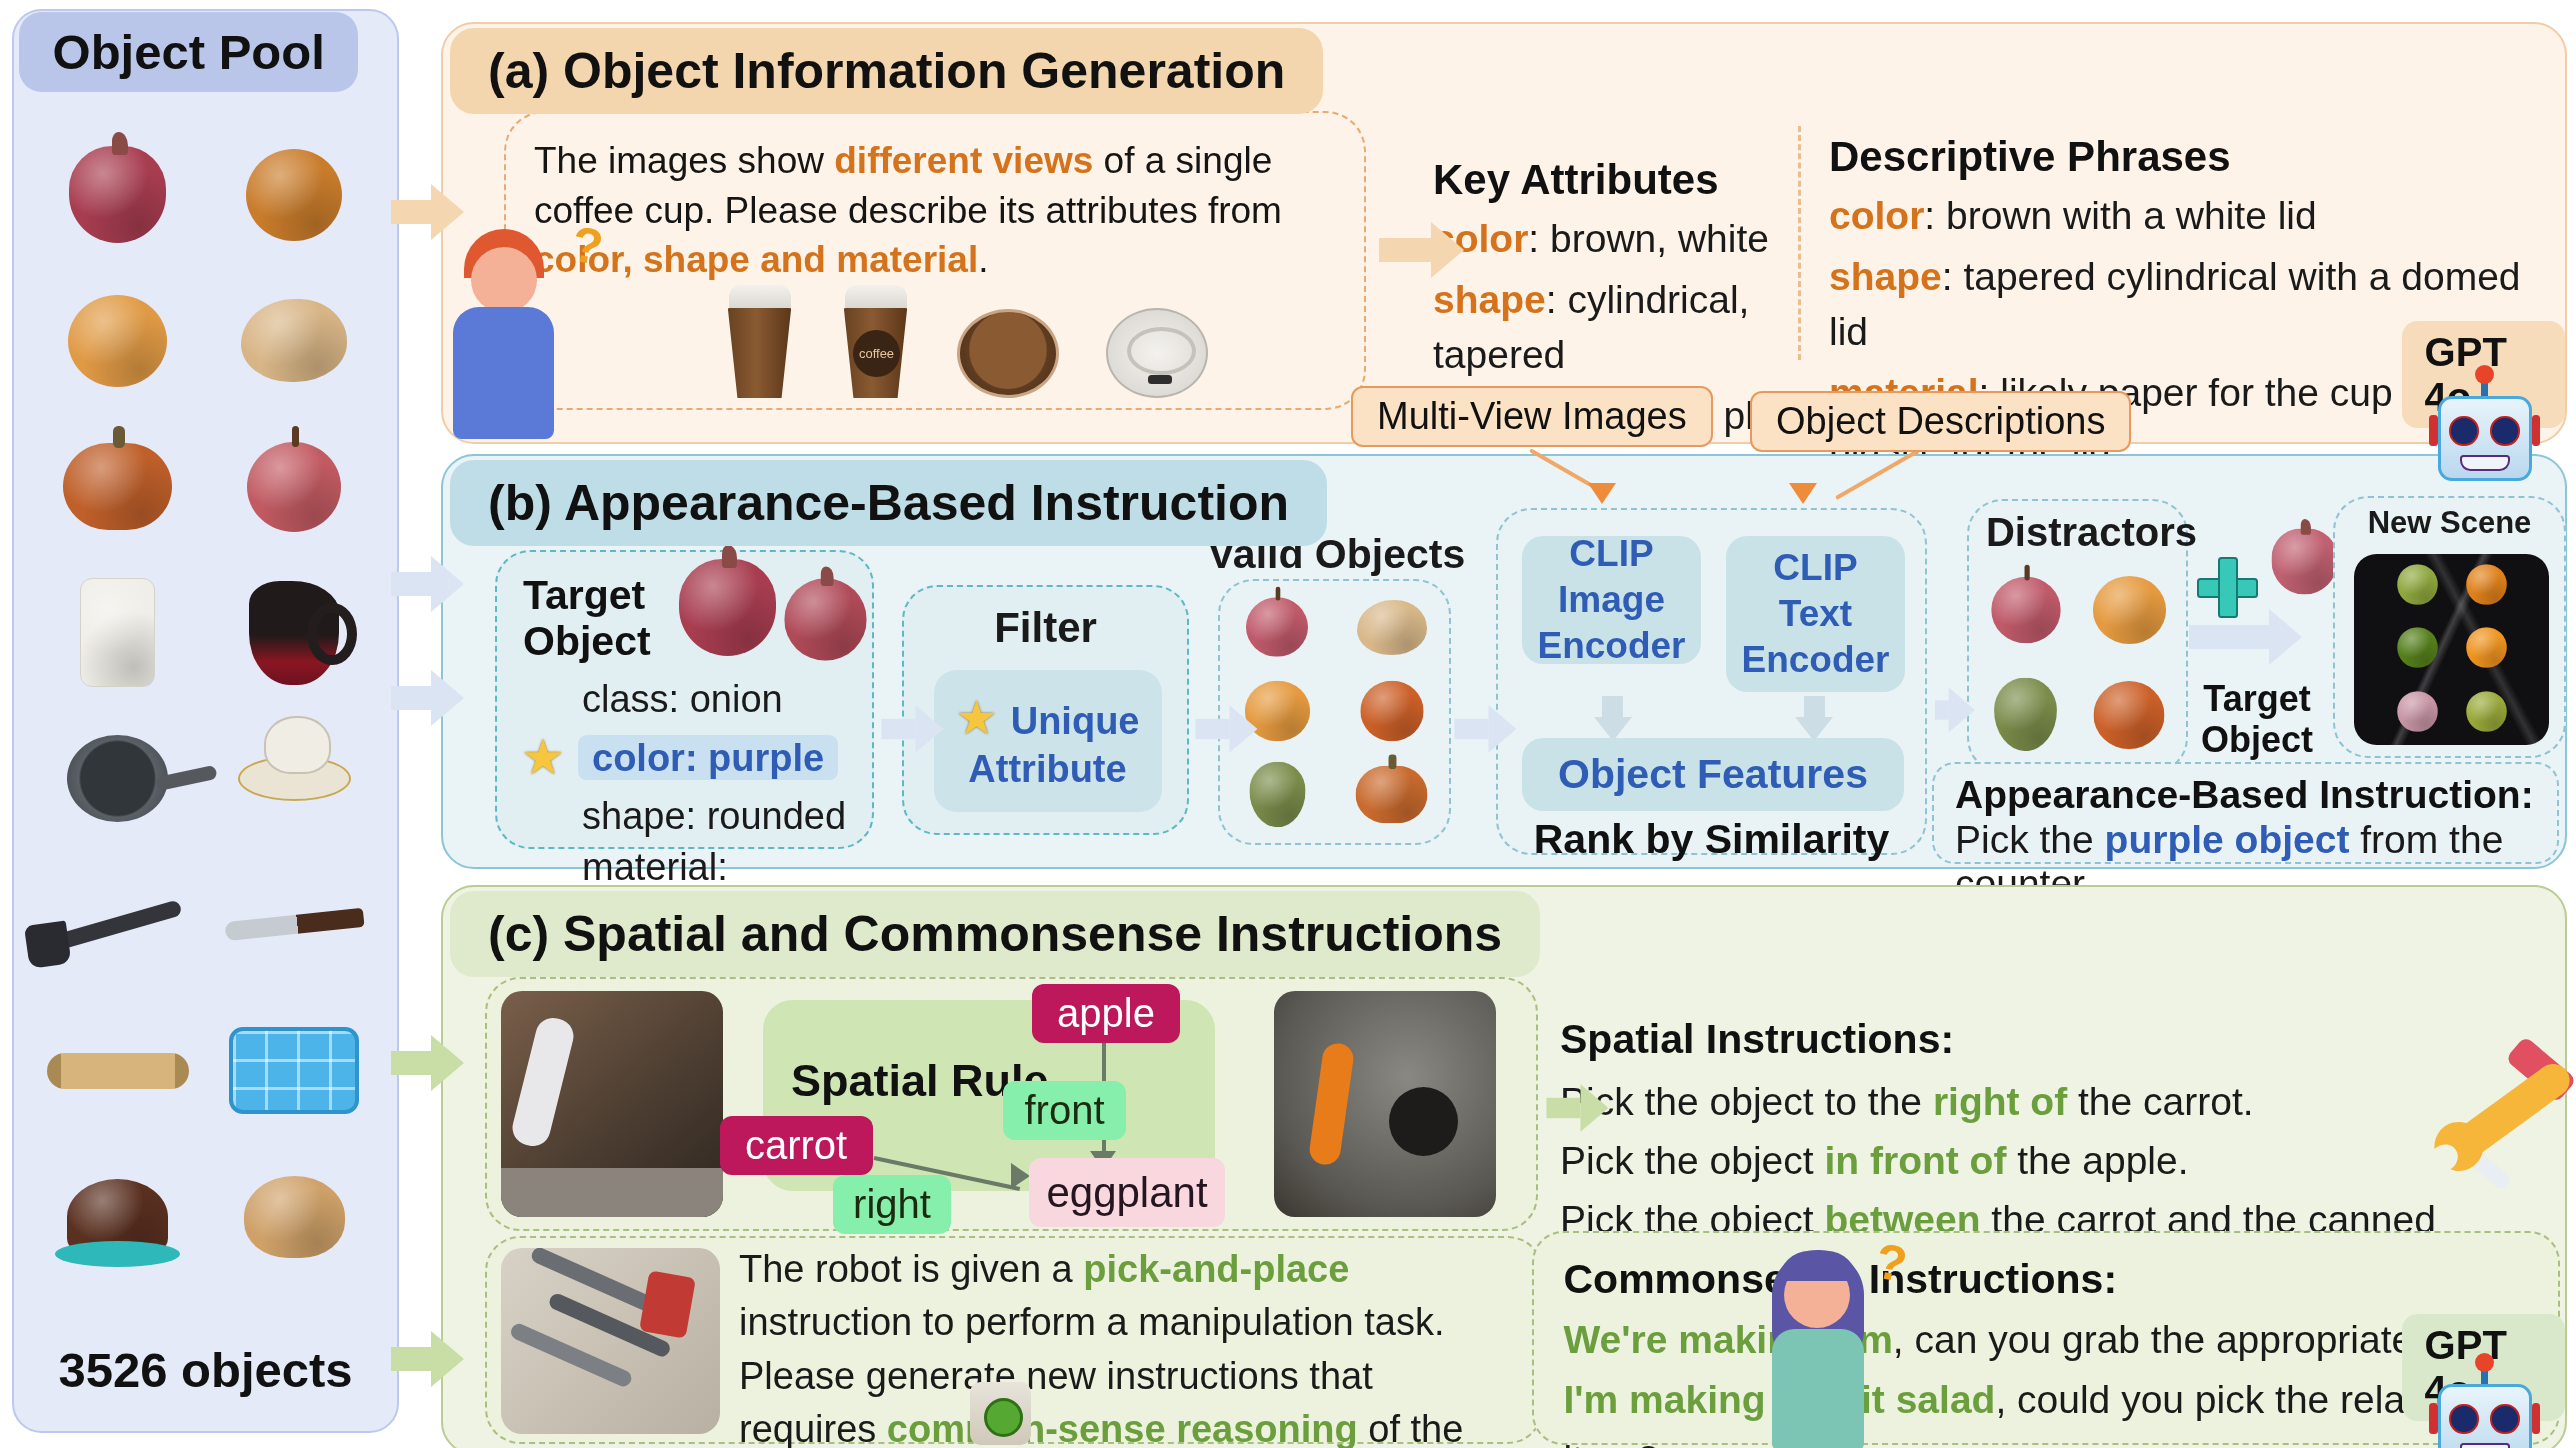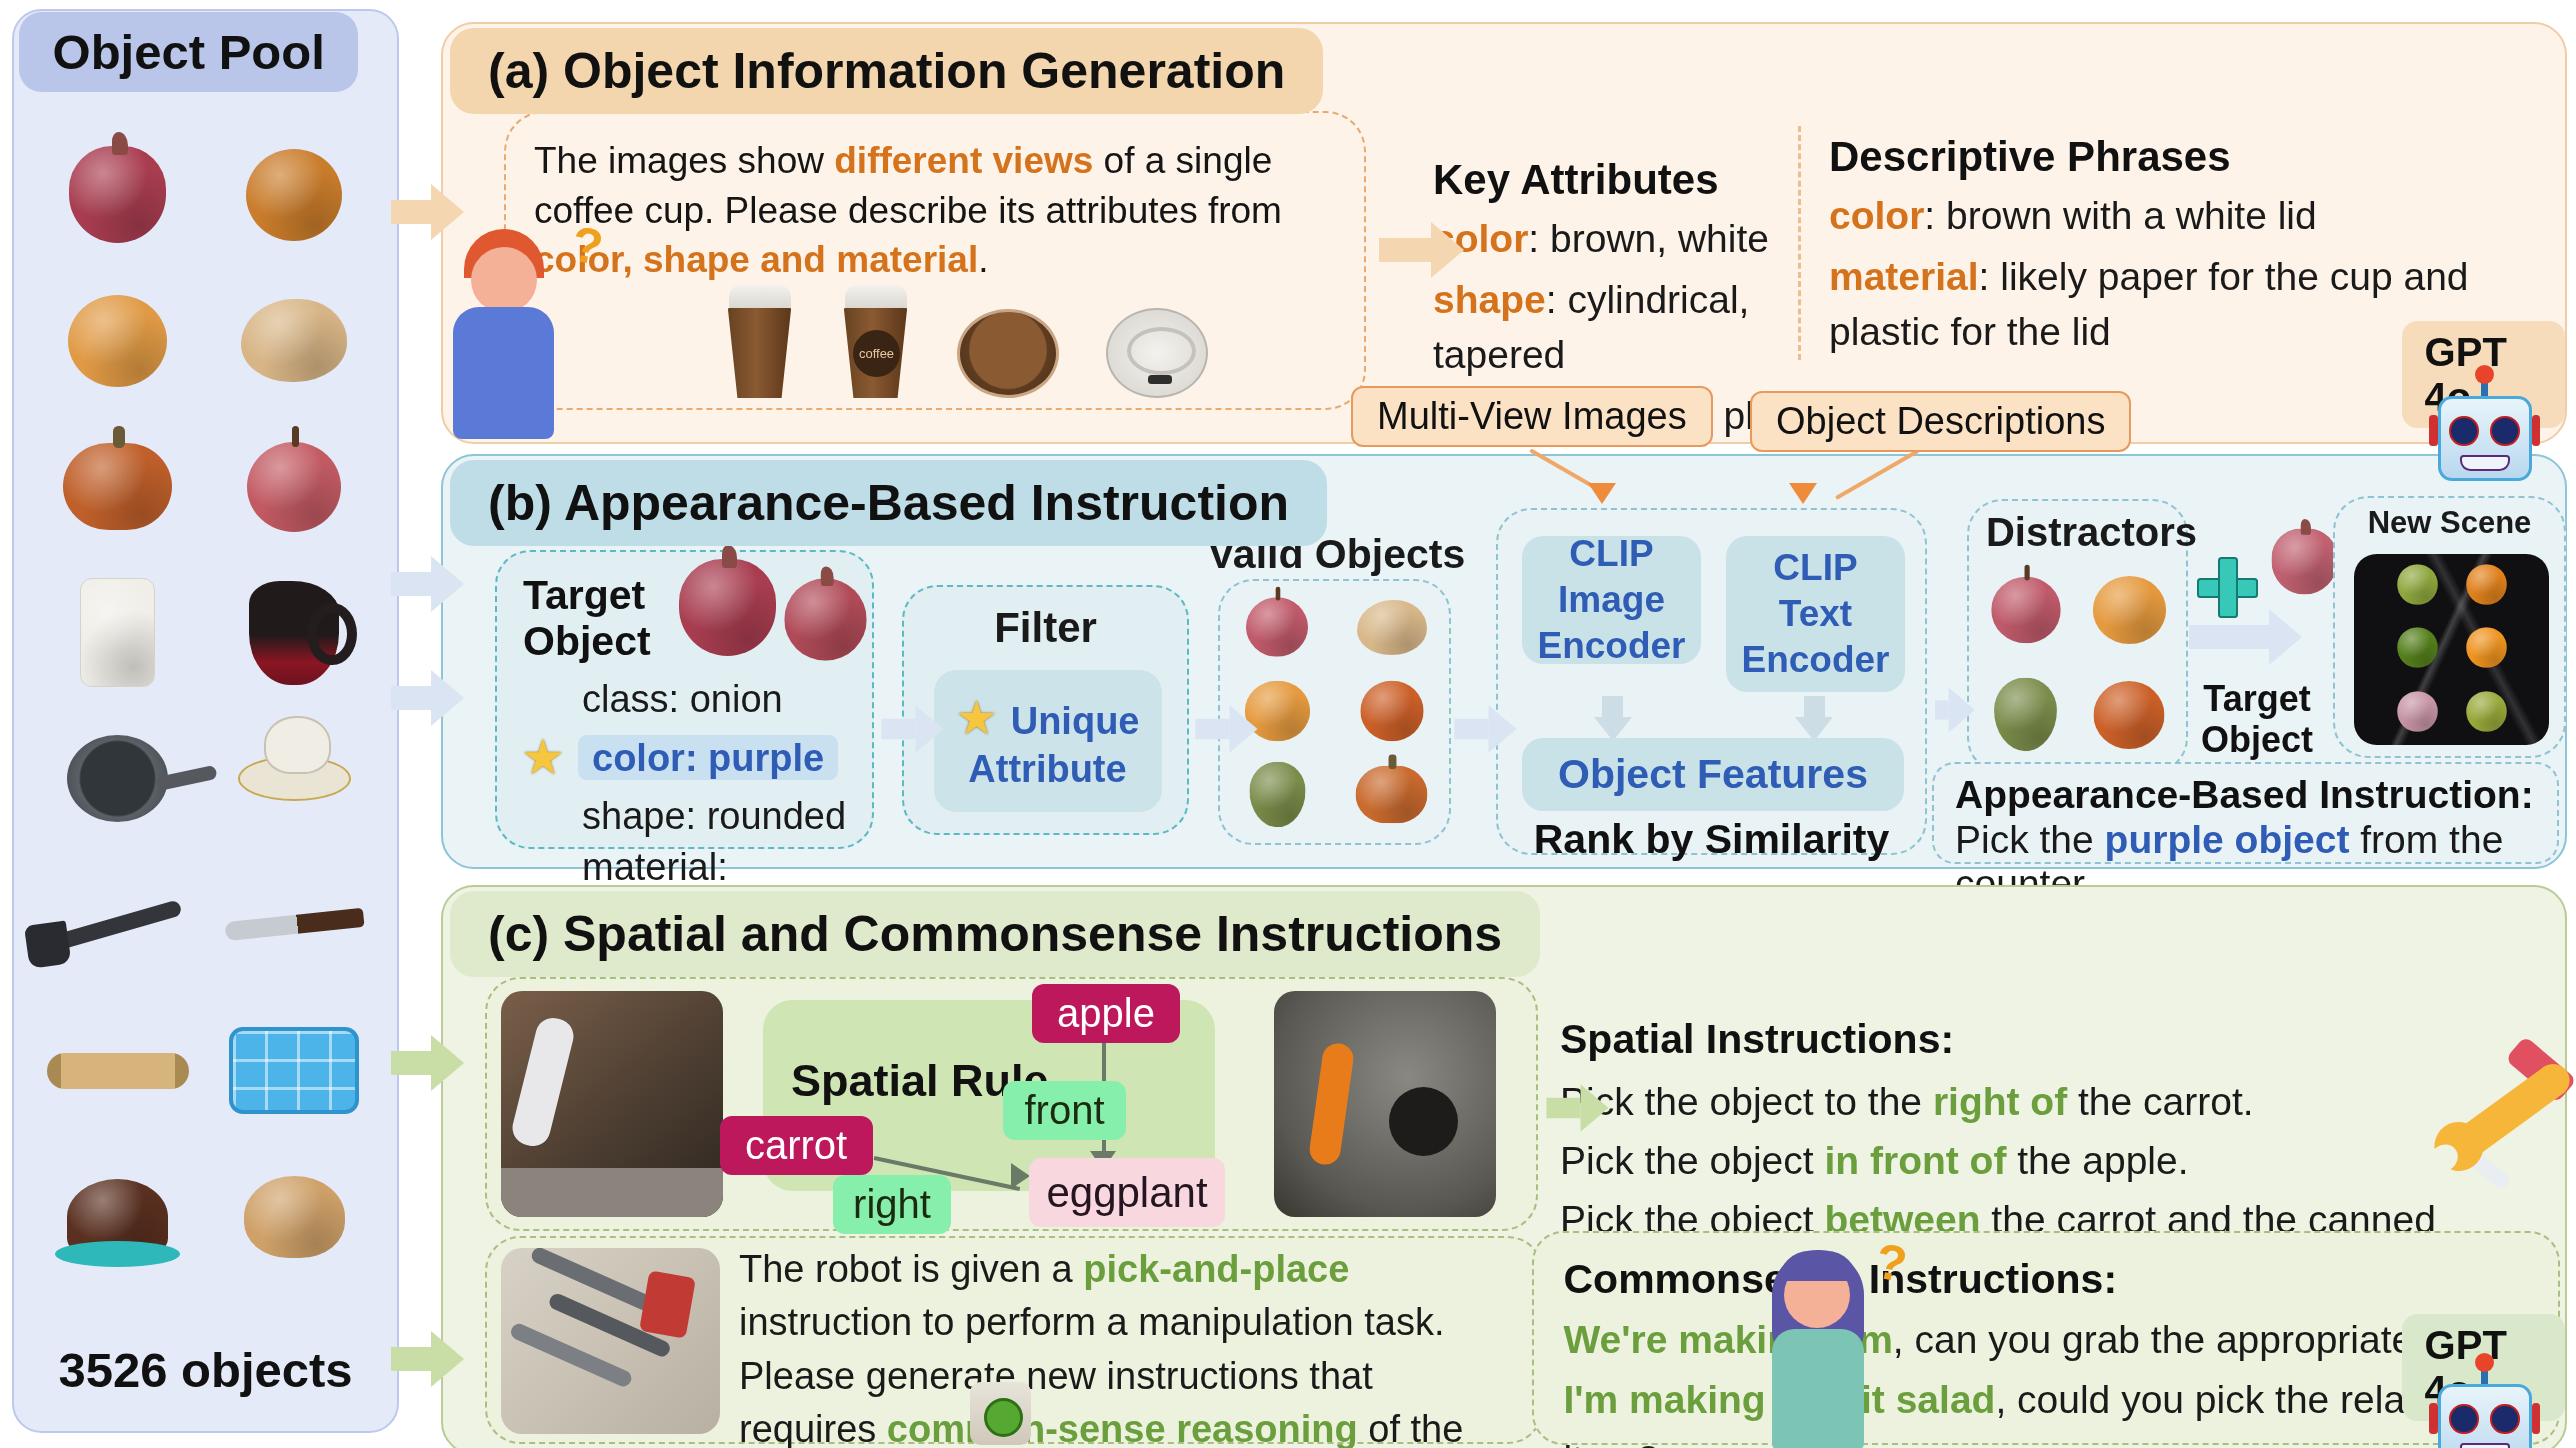--- a/index.html
+++ b/index.html
@@ -340,20 +340,21 @@
           <div class="rich-line"><span class="hl hl-orange">material</span><span>: paper, plastic</span></div>
         </div>
     </div>
 
     <div class="abs pa-divider"></div>
 
     <div class="abs pa-desc">
       <div class="block-title">Descriptive Phrases</div>
       <div class="attr-lines">
           <div class="rich-line"><span class="hl hl-orange">color</span><span>: brown with a white lid</span></div>
+          <div class="rich-line"><span class="hl hl-orange">shape</span><span>: tapered cylindrical with a domed lid</span></div>
           <div class="rich-line"><span class="hl hl-orange">material</span><span>: likely paper for the cup and plastic for the lid</span></div>
         </div>
     </div>
 
     <div class="gpt-badge badge-a" style="left:1959px;top:297px;">GPT 4o</div>
     <div class="robot" style="left:1991px;top:360px;">
       <span class="r-ant"></span>
       <span class="r-head">
           <span class="r-eye l"></span>
           <span class="r-eye r"></span>

